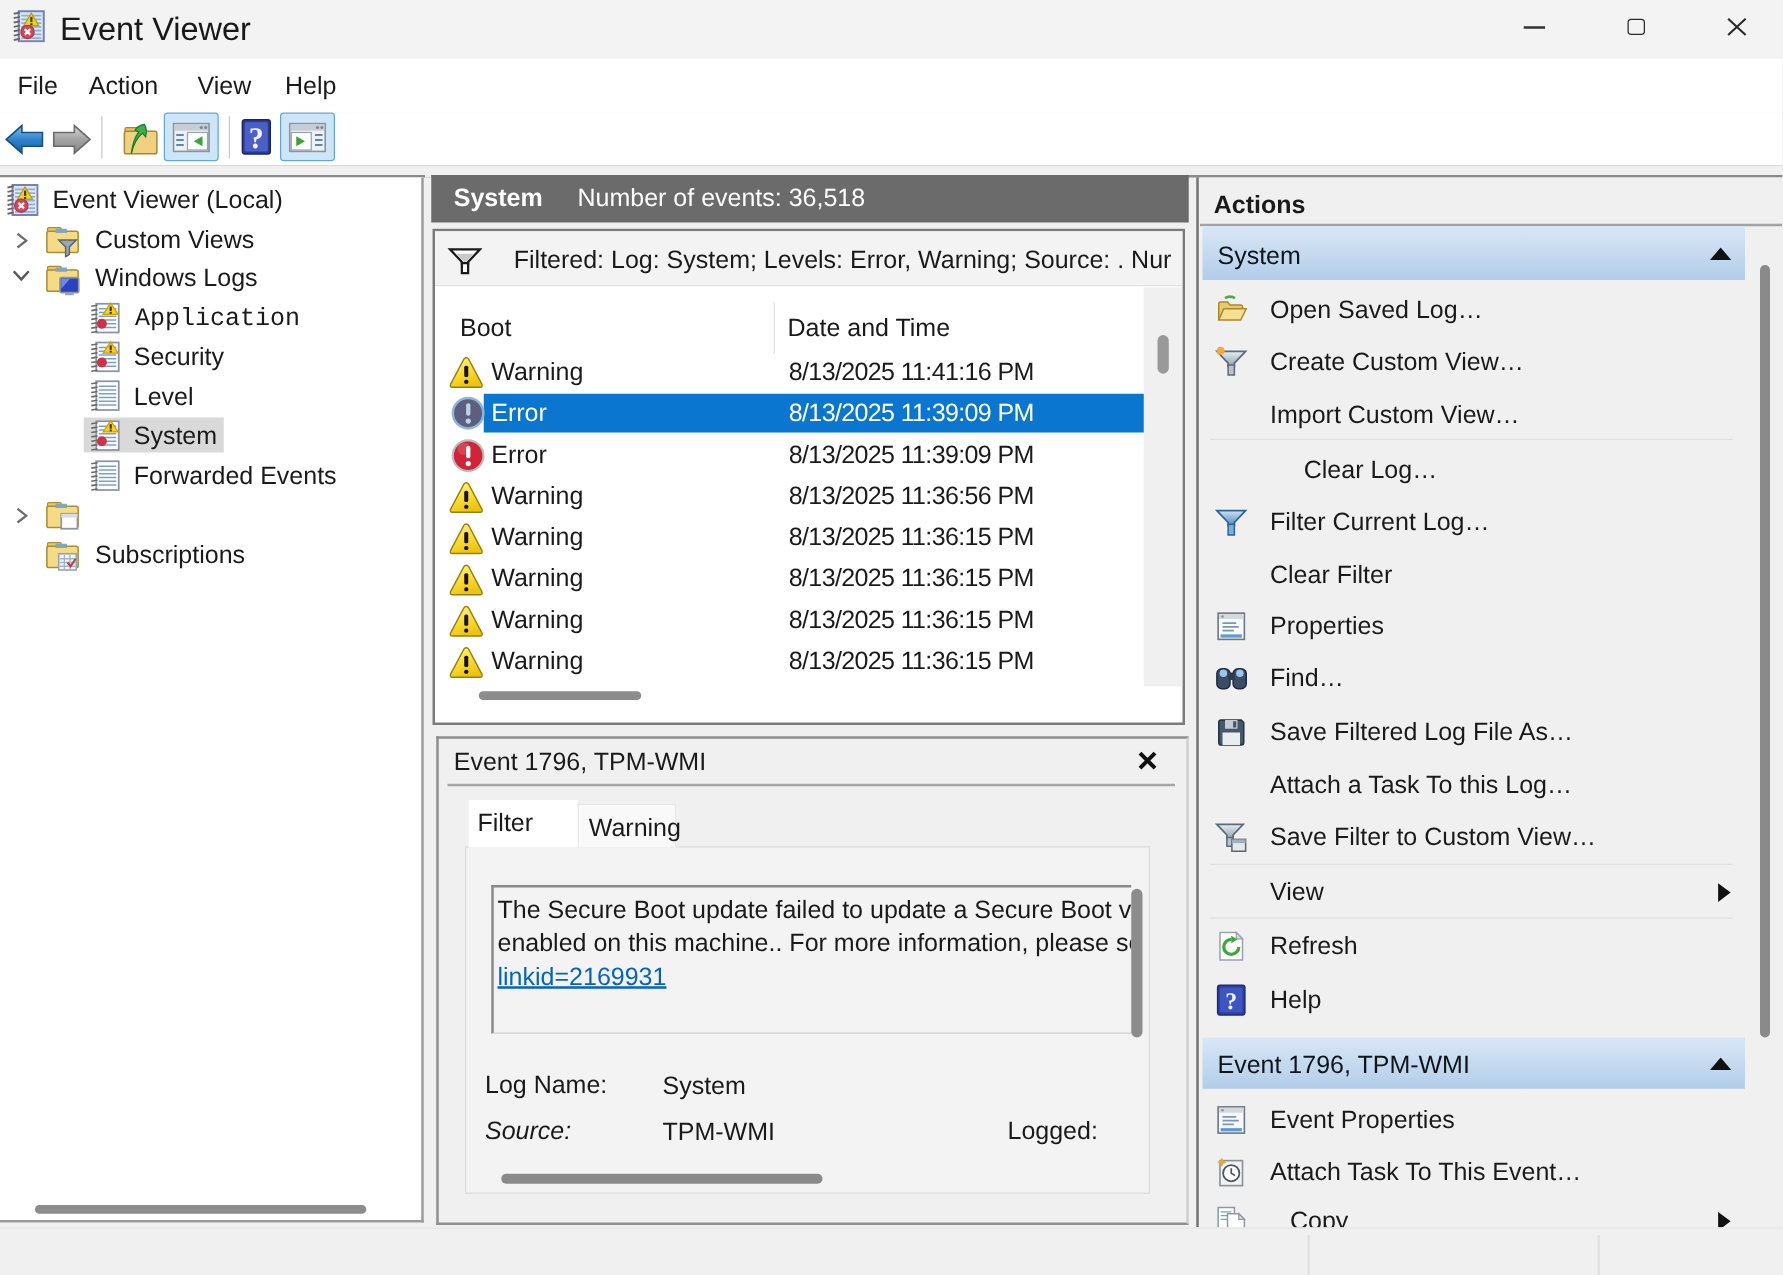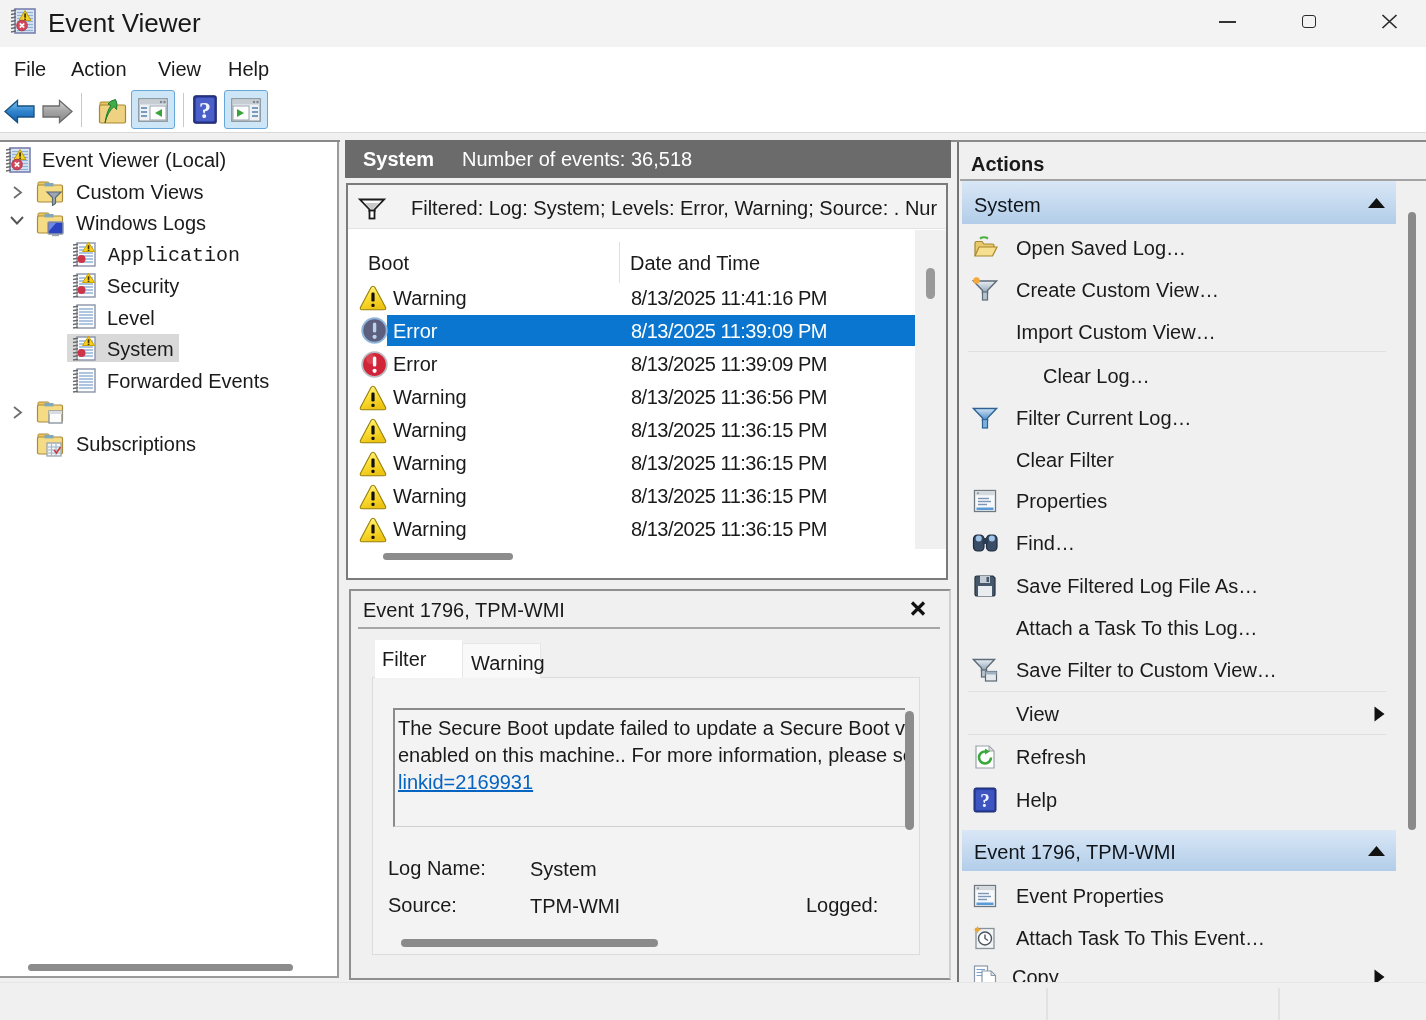--- a/index.html
+++ b/index.html
@@ -481,21 +481,21 @@
   <div class="abs" style="left:42px;top:117px;width:512px;height:119px;border-top:2px solid #8a8a8a;border-left:2px solid #8a8a8a;border-bottom:1px solid #cfcfcf;overflow:hidden;">
     <div class="txt" style="left:3px;top:5px;line-height:27px;">The Secure Boot update failed to update a Secure Boot varia</div>
     <div class="txt" style="left:3px;top:32px;line-height:27px;">enabled on this machine.. For more information, please see h</div>
     <div class="txt" style="left:3px;top:59px;line-height:27px;color:#0563c1;text-decoration:underline;">linkid=2169931</div>
   </div>
 
   <div class="abs" style="left:554px;top:120px;width:9px;height:119px;background:#8c8c8c;border-radius:4.5px;"></div>
 
   <div class="txt" style="left:37px;top:265px;line-height:25px;">Log Name:</div>
   <div class="txt" style="left:179px;top:266px;line-height:25px;">System</div>
-  <div class="txt" style="left:37px;top:302px;line-height:25px;">Source:</div>
+  <div class="txt" style="left:37px;top:302px;line-height:25px;font-style:italic;">Source:</div>
   <div class="txt" style="left:179px;top:303px;line-height:25px;">TPM-WMI</div>
   <div class="txt" style="left:455px;top:302px;line-height:25px;">Logged:</div>
 
   <div class="abs" style="left:50px;top:348px;width:257px;height:8px;background:#8a8a8a;border-radius:4px;"></div>
 </div>
 
 <div class="abs" style="left:957px;top:142px;width:2px;height:840px;background:#747474;"></div>
 
 <div class="abs" style="left:960px;top:142px;width:466px;height:840px;background:#f0f0f0;overflow:hidden;" id="actions">
   <div class="txt" style="left:11px;top:10px;line-height:25px;font-weight:bold;">Actions</div>
@@ -639,21 +639,21 @@
   <svg class="abs" style="left:12px;top:822px;" width="26" height="26" viewBox="0 0 26 26">
     <rect x="2.5" y="2" width="13" height="17" fill="#ffffff" stroke="#8a98a8" stroke-width="1.2"></rect>
     <g stroke="#7aa0cf" stroke-width="1.1">
         <line x1="4.5" y1="5.5" x2="13" y2="5.5"></line>
         <line x1="4.5" y1="8.5" x2="13" y2="8.5"></line>
         <line x1="4.5" y1="11.5" x2="11" y2="11.5"></line>
       </g>
     <path d="M10 7 L19 7 L23.5 11.5 L23.5 24 L10 24 Z" fill="#ffffff" stroke="#8a98a8" stroke-width="1.2"></path>
     <path d="M19 7 L19 11.5 L23.5 11.5 Z" fill="#dde3e8" stroke="#8a98a8" stroke-width="1"></path>
   </svg>
-  <div class="txt" style="left:52px;top:823px;line-height:24px;">Copy</div>
+  <div class="txt" style="left:72px;top:823px;line-height:24px;">Copy</div>
   <svg class="abs" style="left:414px;top:827px;" width="11" height="16" viewBox="0 0 11 16">
       <path d="M0.5 0.5 L10.5 8 L0.5 15.5 Z" fill="#111"></path>
     </svg>
 
   <div class="abs" style="left:448px;top:70px;width:8px;height:618px;background:#8a8a8a;border-radius:4px;"></div>
 </div>
 
 <div class="abs" style="left:0;top:982px;width:1426px;height:38px;background:#f0f0f0;border-top:1px solid #e6e6e6;"></div>
 <div class="abs" style="left:1046px;top:988px;width:2px;height:32px;background:#e2e2e2;"></div>
 <div class="abs" style="left:1278px;top:988px;width:2px;height:32px;background:#e2e2e2;"></div>

